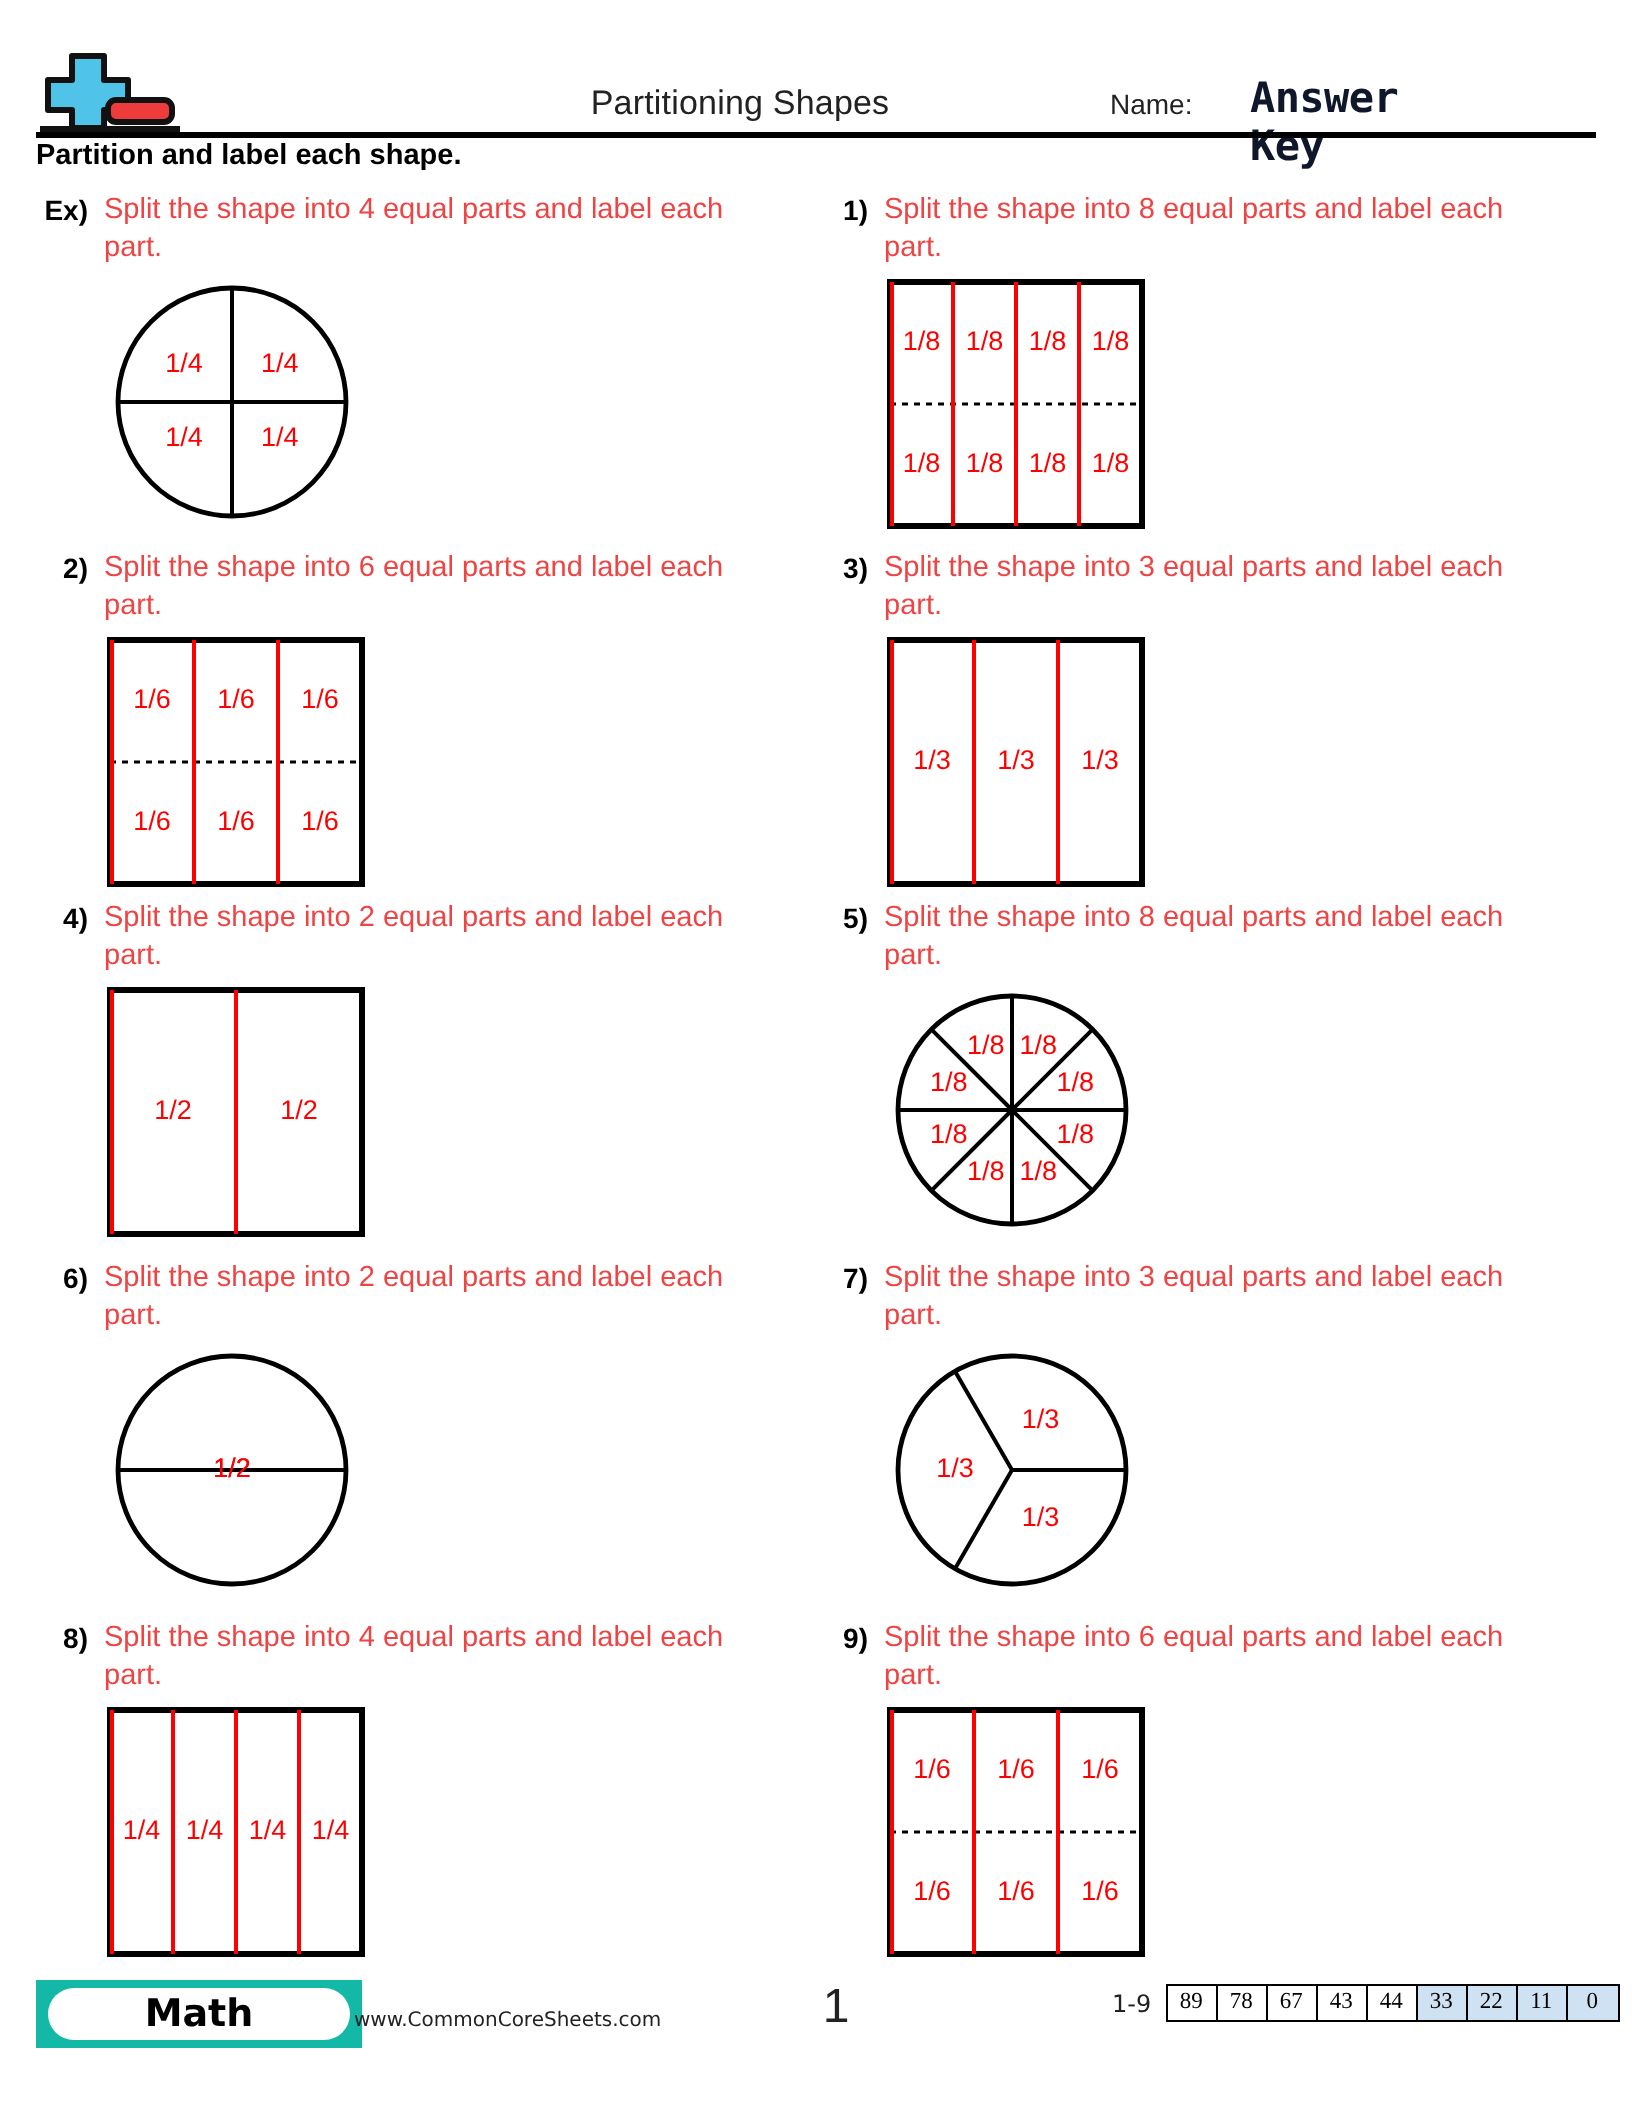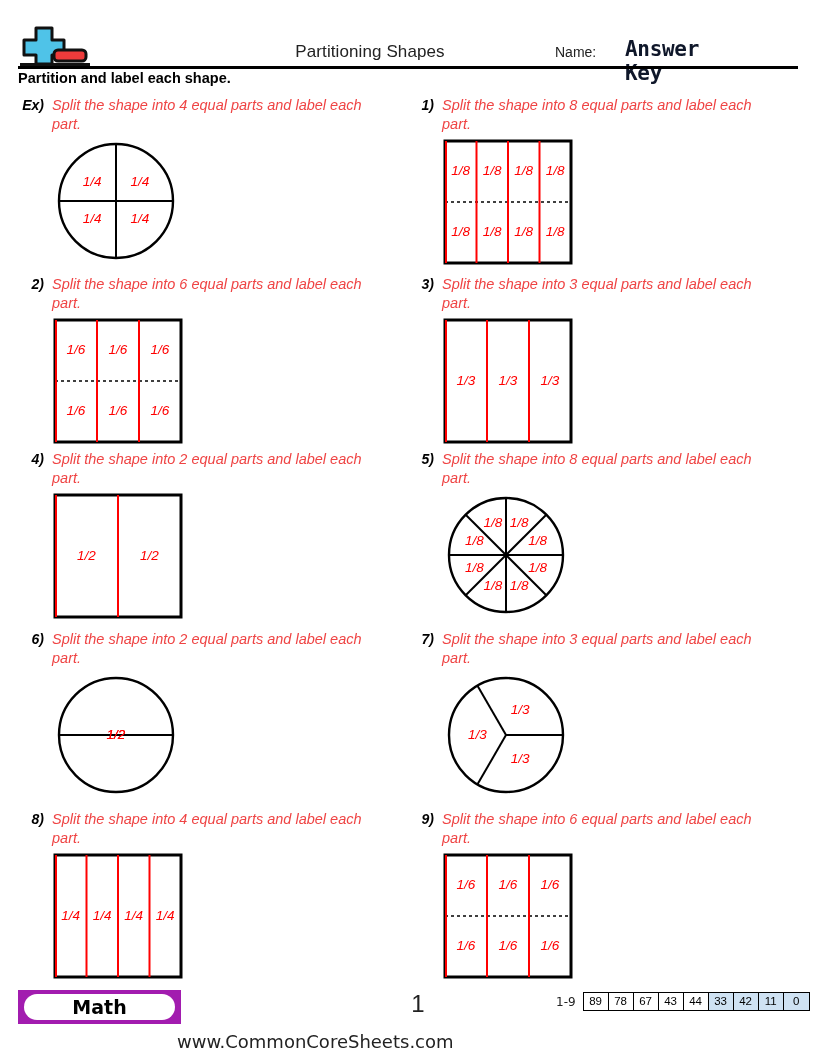--- a/index.html
+++ b/index.html
@@ -70,21 +70,20 @@
 
   
   #problems {
     position: absolute;
     left: 0; top: 96px;
     width: 816px;
   }
   .problem {
     position: absolute;
     width: 390px;
-    font-style: italic;
   }
   .prob-head {
     display: flex;
     align-items: flex-start;
   }
   .prob-num {
     font-size: 14px;
     font-weight: bold;
     width: 34px;
     min-width: 34px;
@@ -110,44 +109,43 @@
   
   #footer {
     position: absolute;
     left: 0; top: 990px;
     width: 816px; height: 60px;
   }
   #math-badge {
     position: absolute;
     left: 18px; top: 0px;
     width: 163px; height: 34px;
-    background: #a21caf;
+    background: #14b8a6;
     display: flex;
     align-items: center;
     justify-content: center;
   }
   #math-badge .pill {
     width: 151px; height: 26px;
     background: #ffffff;
     border-radius: 13px;
     display: flex;
     align-items: center;
     justify-content: center;
     font-size: 19px;
     font-weight: bold;
     color: #000;
     font-family: "DejaVu Sans", sans-serif;
   }
   #site-url {
     position: absolute;
     left: 177px; top: 15px;
-    font-size: 18px;
+    font-size: 10px;
     color: #222;
     font-family: "DejaVu Sans", sans-serif;
-    margin-top: 26px;
   }
   #page-number {
     position: absolute;
     left: 398px; top: 0px;
     width: 40px;
     text-align: center;
     font-size: 24px;
     color: #222;
   }
   #scale-wrap {
@@ -168,21 +166,21 @@
     background: #fff;
   }
   .scale-cell {
     width: 25px;
     height: 17px;
     line-height: 17px;
     text-align: center;
     font-size: 11.5px;
     border-right: 1px solid #000;
     color: #000;
-    font-family: Liberation Sans, sans-serif;
+    font-family: Liberation Serif, serif;
     box-sizing: border-box;
   }
   .scale-cell:last-child { border-right: none; }
   .scale-cell.hl { background: #cfe2f3; }
 </style>
 </head>
 <body>
 
 <div id="header">
 
@@ -404,18 +402,18 @@
   <div id="page-number">1</div>
   <div id="scale-wrap">
     <div id="scale-range">1-9</div>
     <div id="scale-boxes">
         <div class="scale-cell">89</div>
         <div class="scale-cell">78</div>
         <div class="scale-cell">67</div>
         <div class="scale-cell">43</div>
         <div class="scale-cell">44</div>
         <div class="scale-cell hl">33</div>
-        <div class="scale-cell hl">42</div>
+        <div class="scale-cell hl">22</div>
         <div class="scale-cell hl">11</div>
         <div class="scale-cell hl">0</div>
       </div>
   </div>
 </div>
 
 </body></html>

